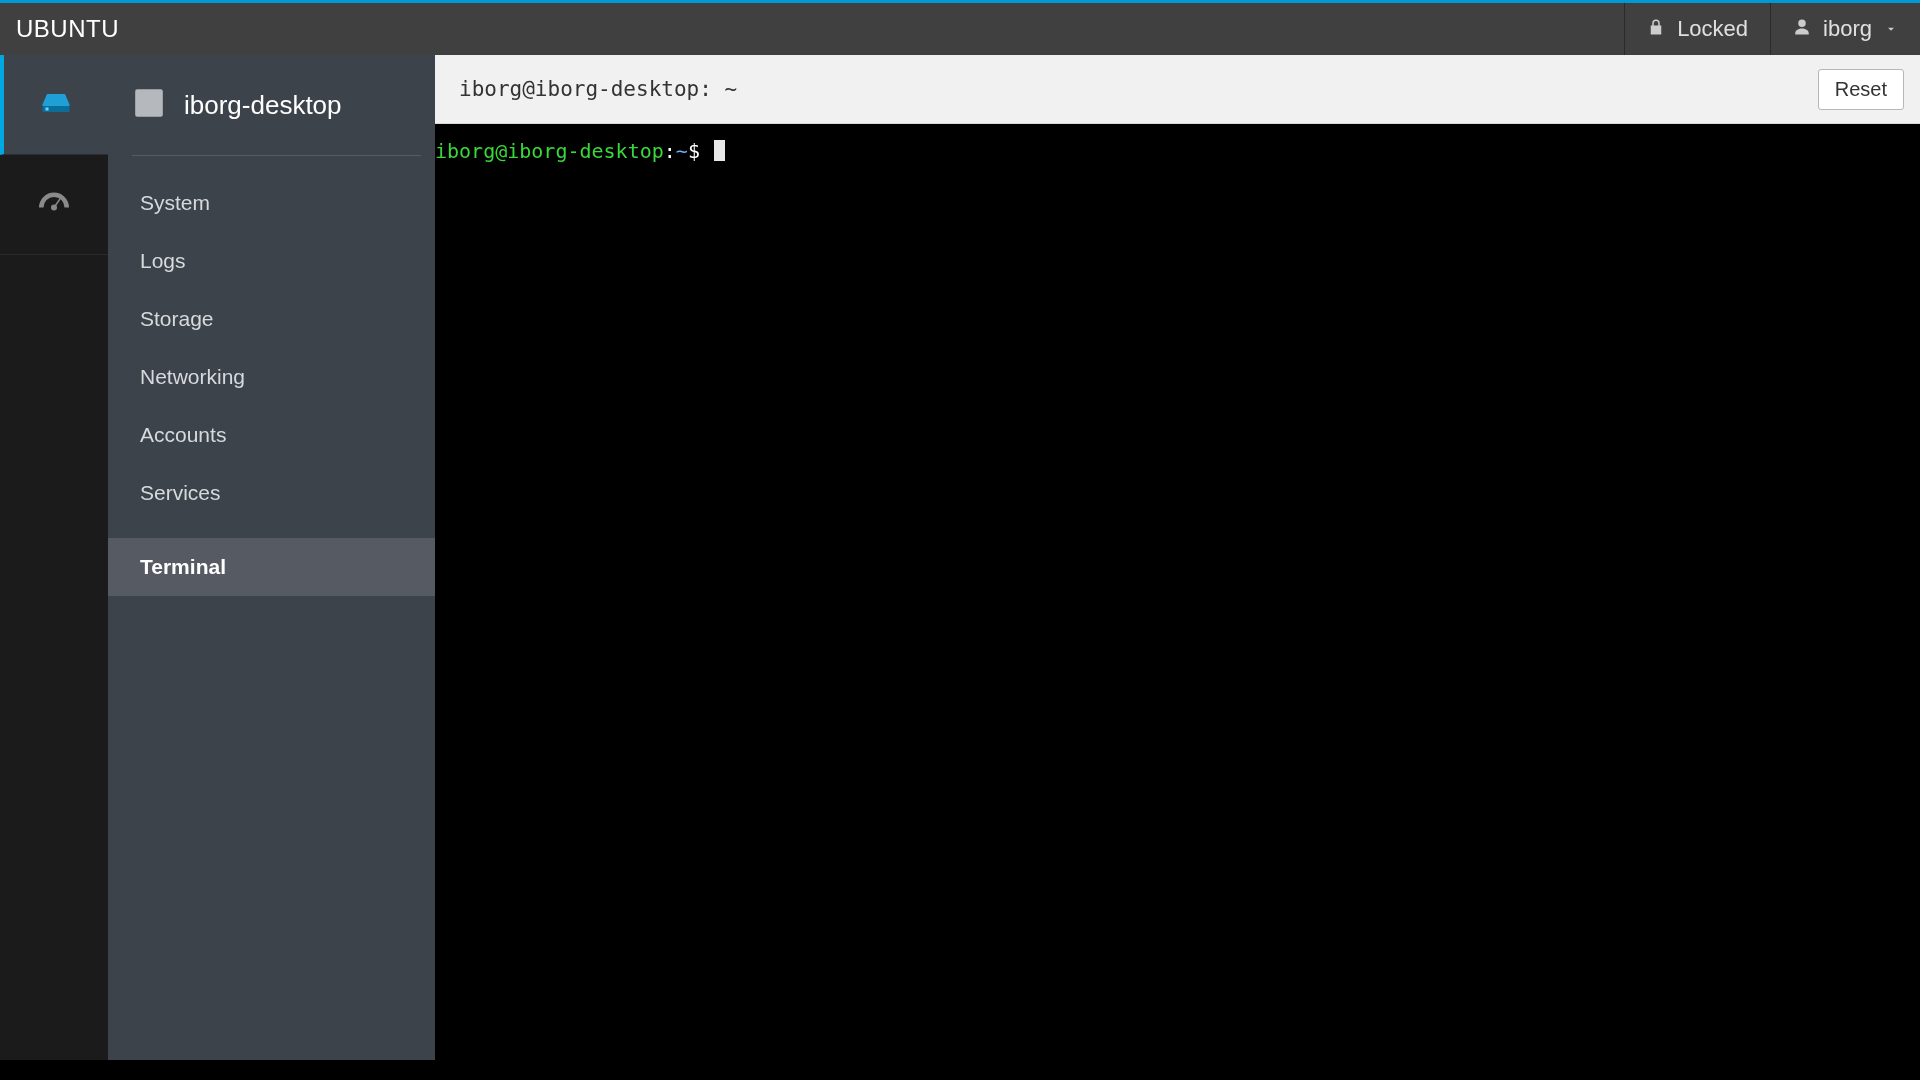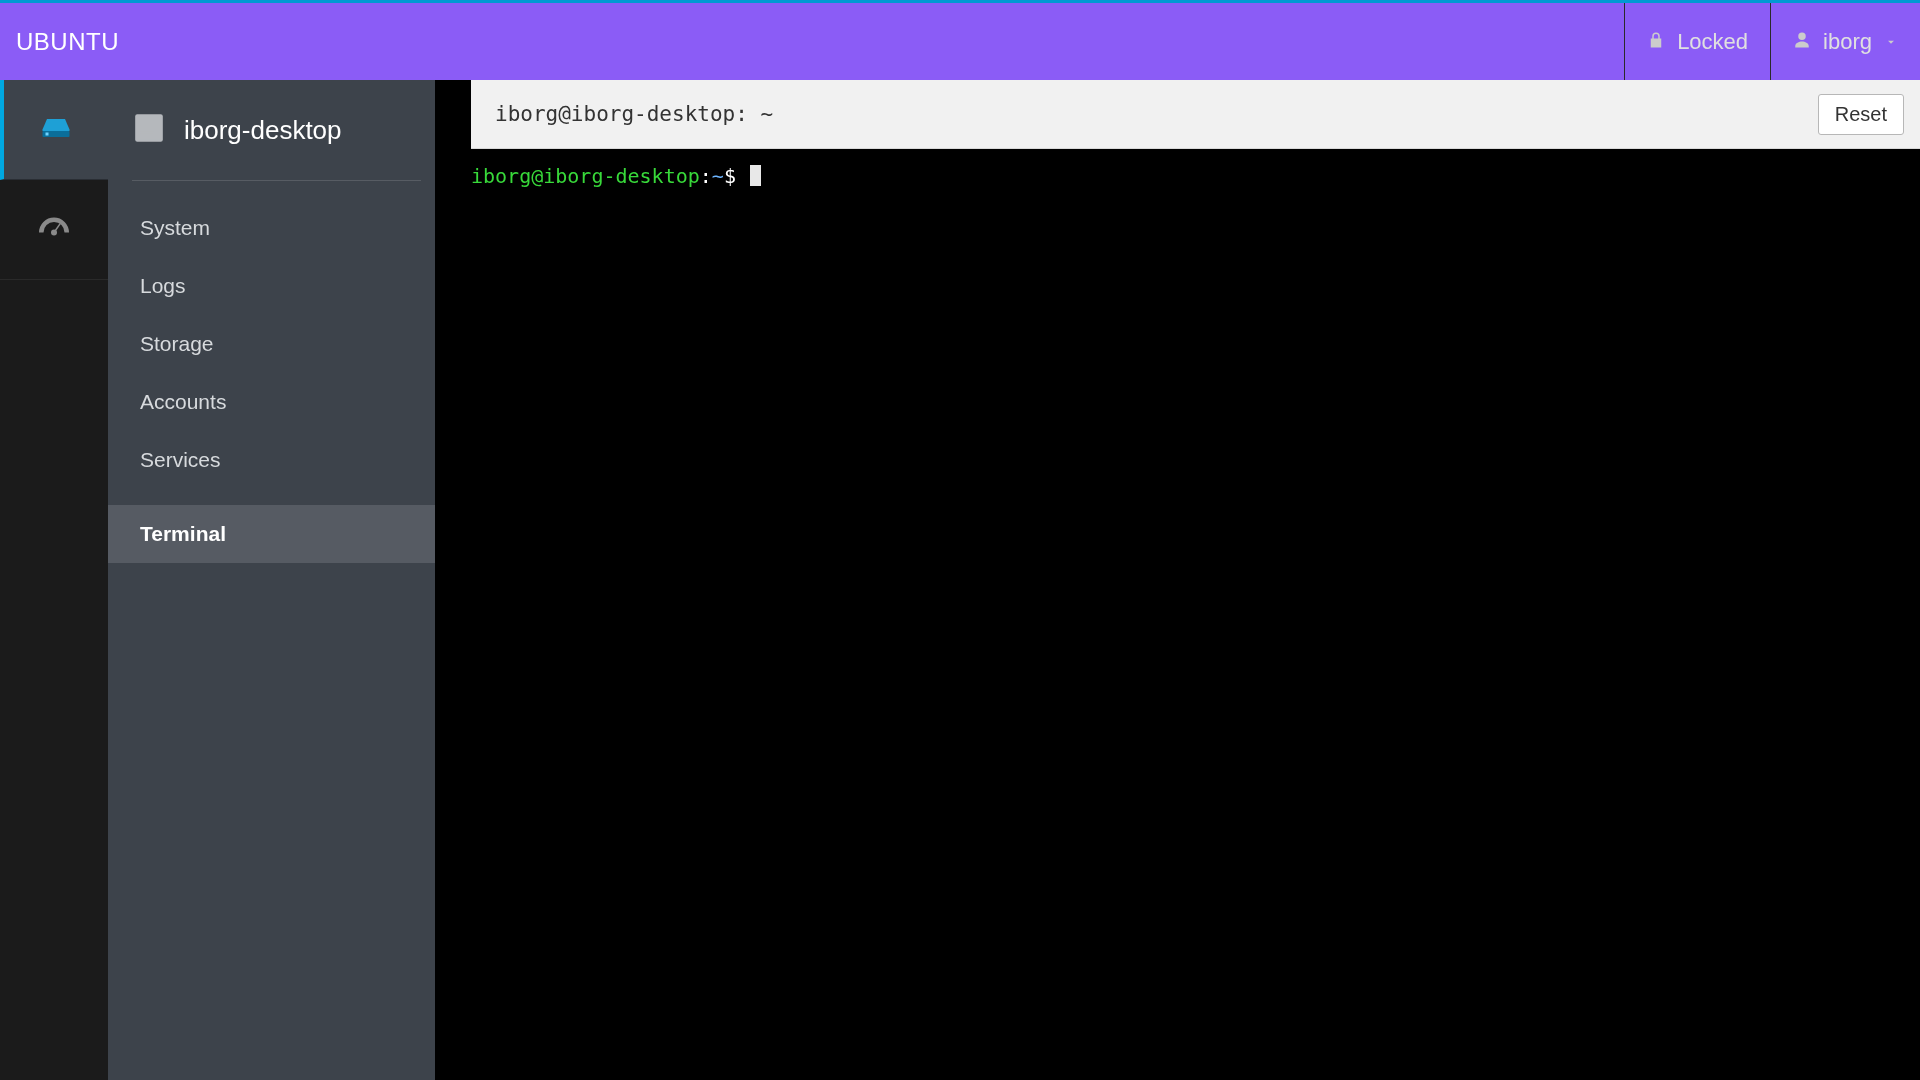--- a/index.html
+++ b/index.html
@@ -6,21 +6,21 @@
   html, body {
     width: 1920px; height: 1080px;
     font-family: "Helvetica Neue", Helvetica, Arial, sans-serif;
     background: #000;
     overflow: hidden;
   }
   
   .accent-bar { height: 3px; background: #0099d3; }
   
   .header {
-    height: 77px; background: #8b5cf6; color: #fff;
+    height: 52px; background: #404040; color: #fff;
     display: flex; align-items: center; justify-content: space-between;
     padding-left: 16px;
   }
   .brand { font-size: 24px; letter-spacing: 0.5px; }
   .header-right { display: flex; align-items: stretch; height: 100%; padding-left: 11px; }
   .header-item {
     display: flex; align-items: center; gap: 12px;
     padding: 0 22px; color: #e0e0e0; font-size: 22px;
     border-left: 1px solid #2a2a2a; cursor: pointer; height:100%;
   }
@@ -59,21 +59,21 @@
   .hostname { font-size: 26px; color: #fff; font-weight: 400;}
   .nav { display:flex; flex-direction:column; }
   .nav-gap { height: 8px; }
   .nav-item {
     padding: 17px 0 17px 32px; font-size: 21px; color: #d7dadd; cursor: pointer;
   }
   .nav-item.active { background: #565b63; color:#fff; font-weight:600; }
   .nav-sep { height: 16px; }
 
   
-  .main { flex:1; display:flex; flex-direction:column; background:#f97316;margin-left:36px; }
+  .main { flex:1; display:flex; flex-direction:column; background:#f97316; }
   .toolbar {
     height: 69px; background: #f1f1f1; border-bottom: 1px solid #d8d8d8;
     display:flex; align-items:center; justify-content:space-between;
     padding: 0 16px 0 24px;
   }
   .crumb {
     font-family: "DejaVu Sans Mono","Menlo","Consolas",monospace;
     font-size: 21px; color:#333;
   }
   .reset-btn {
@@ -161,20 +161,21 @@
       </span>
       <span class="hostname">iborg-desktop</span>
     </div>
     <div class="side-head-rule"></div>
 
     <div class="nav">
       <div class="nav-gap"></div>
       <div class="nav-item">System</div>
       <div class="nav-item">Logs</div>
       <div class="nav-item">Storage</div>
+      <div class="nav-item">Networking</div>
       <div class="nav-item">Accounts</div>
       <div class="nav-item">Services</div>
       <div class="nav-sep"></div>
       <div class="nav-item active">Terminal</div>
     </div>
   </div>
 
   <div class="main">
     <div class="toolbar">
       <span class="crumb">iborg@iborg-desktop: ~</span>

